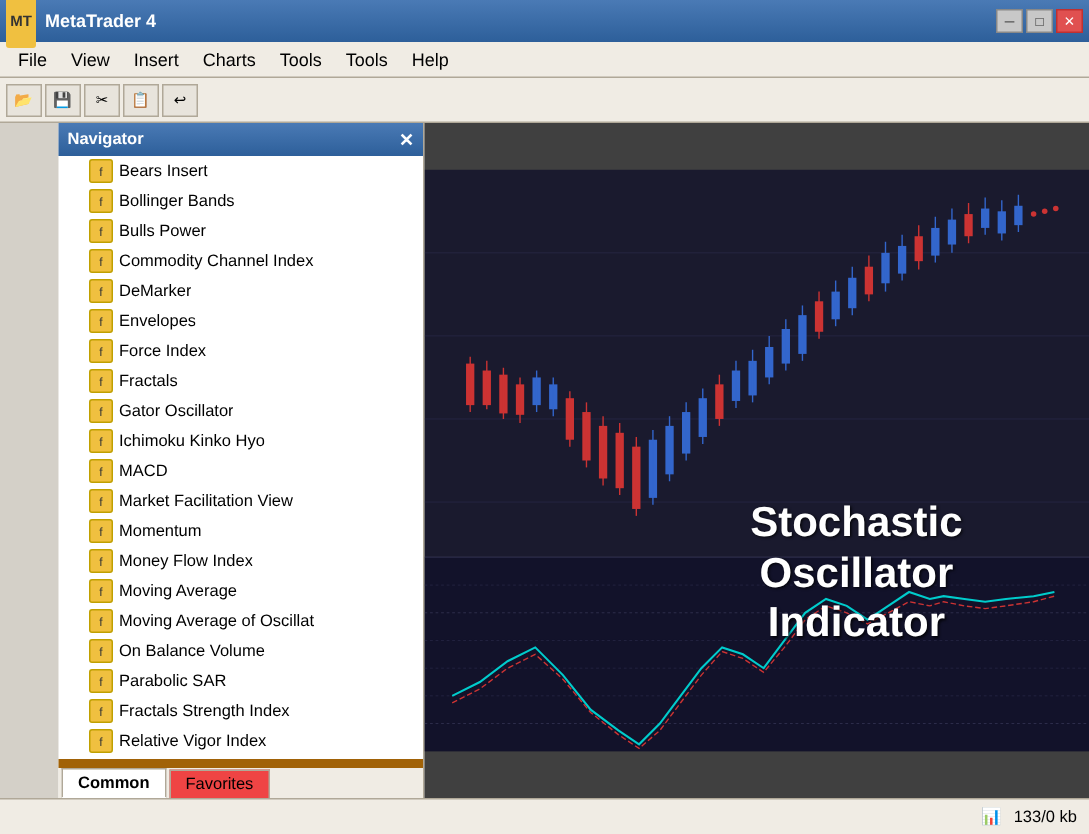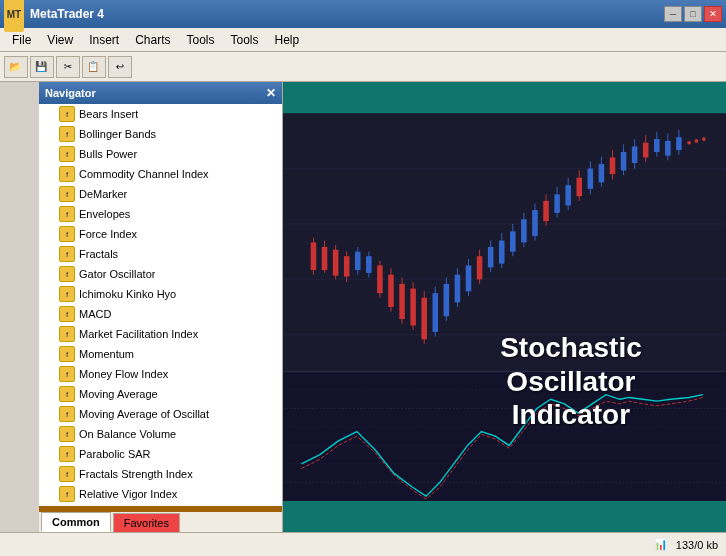--- a/index.html
+++ b/index.html
@@ -192,21 +192,21 @@
     }
     .nav-tab.active {
       background: #ffffff;
       border-bottom: 1px solid white;
       font-weight: bold;
     }
 
     
     .chart-area {
       flex: 1;
-      background: #0f766e;
+      background: #404040;
       position: relative;
       overflow: hidden;
     }
 
     
     .chart-svg {
       width: 100%;
       height: 100%;
     }
 
@@ -325,21 +325,21 @@
         <div class="nav-item">
           <div class="nav-icon">f</div>
           <span class="nav-label">Ichimoku Kinko Hyo</span>
         </div>
         <div class="nav-item">
           <div class="nav-icon">f</div>
           <span class="nav-label">MACD</span>
         </div>
         <div class="nav-item">
           <div class="nav-icon">f</div>
-          <span class="nav-label">Market Facilitation Index</span>
+          <span class="nav-label">Market Facilitation View</span>
         </div>
         <div class="nav-item">
           <div class="nav-icon">f</div>
           <span class="nav-label">Momentum</span>
         </div>
         <div class="nav-item">
           <div class="nav-icon">f</div>
           <span class="nav-label">Money Flow Index</span>
         </div>
         <div class="nav-item">

